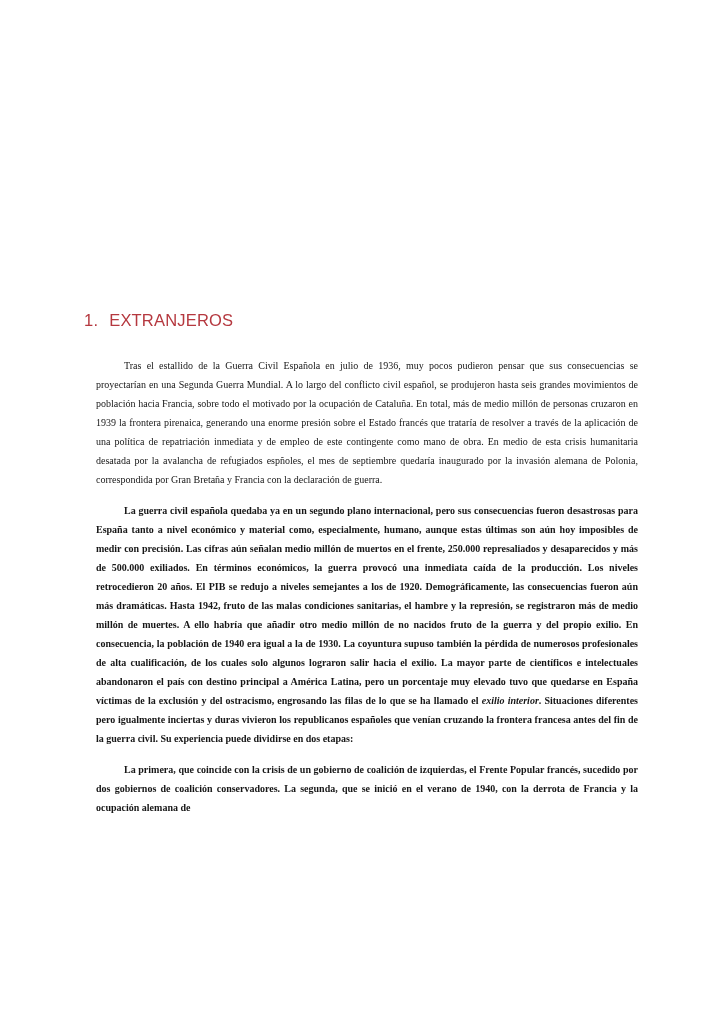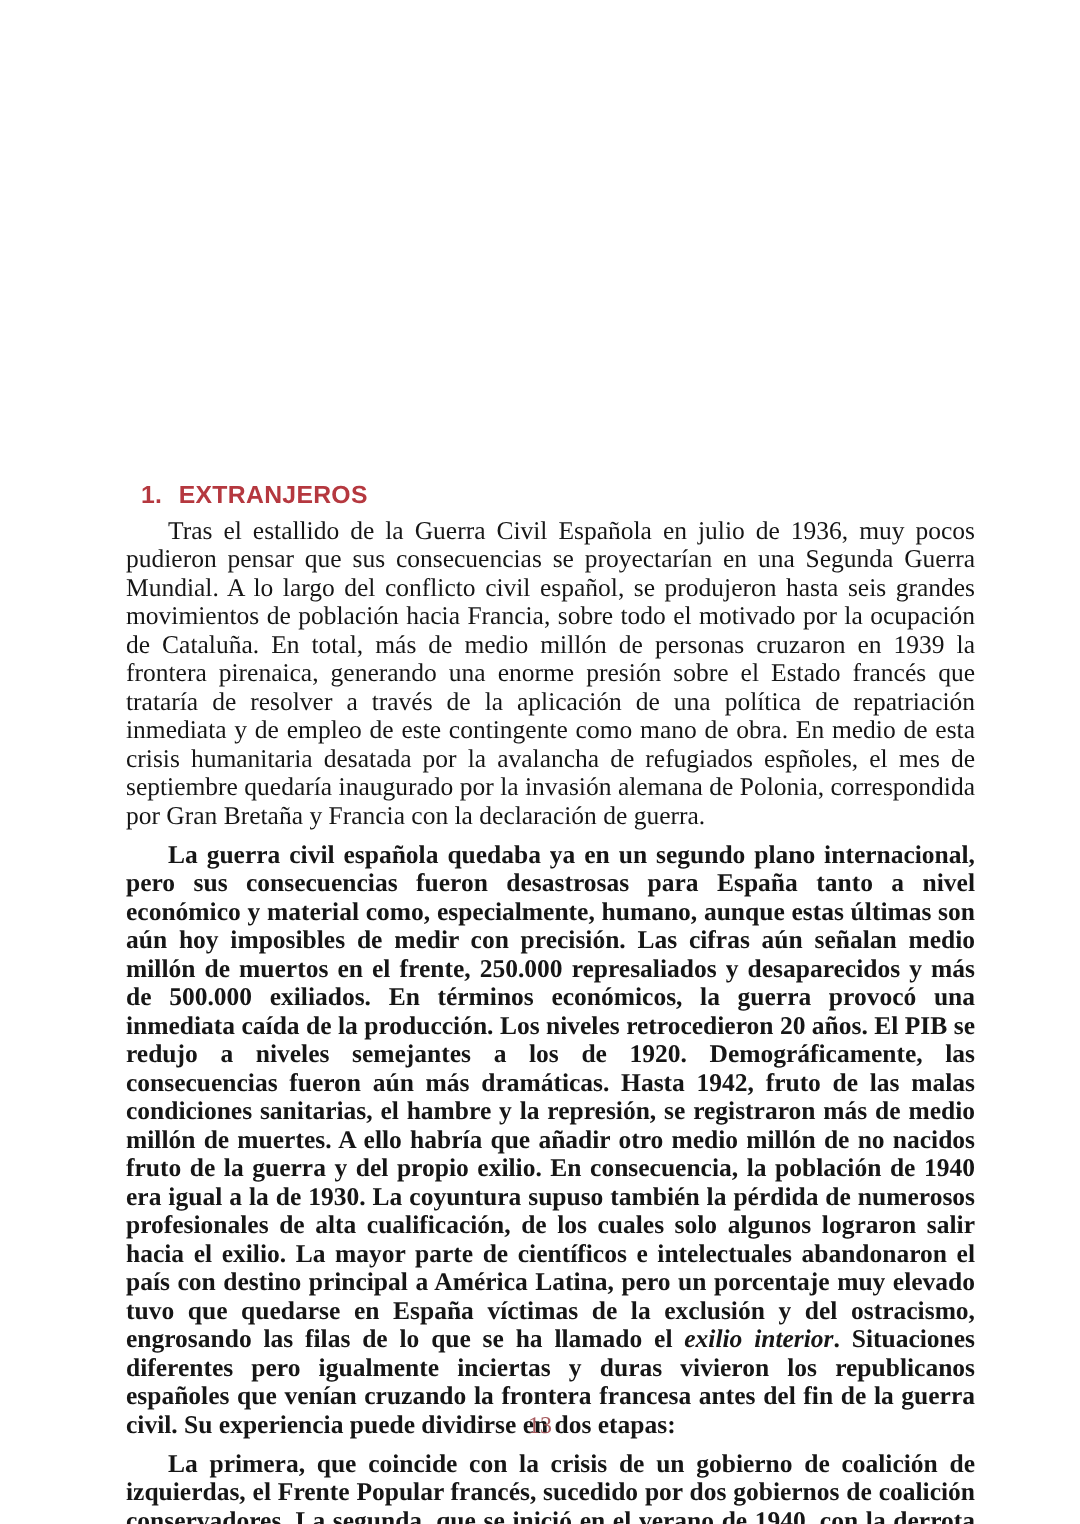--- a/index.html
+++ b/index.html
@@ -15,42 +15,42 @@
     width:720px;
     height:1016px;
     background:var(--page-bg);
     overflow:hidden;
     font-family:"Liberation Serif", serif;
   }
   .heading{
     position:absolute;
     left:84px;
     top:310px;
-    margin:10px;
+    margin:0;
     font-family:"Liberation Sans", sans-serif;
-    font-weight:700;
+    font-weight:400;
     font-size:16.5px;
     line-height:20px;
     letter-spacing:0.2px;
     color:var(--heading-color);
     white-space:nowrap;
   }
   .heading .section-number{
     margin-right:11px;
   }
   .body-text{
     position:absolute;
     left:84px;
     top:344px;
     width:566px;
     color:var(--body-color);
   }
   .body-text p{
-    margin:0;
-    font-size:17px;
+    margin:12px;
+    font-size:10px;
     line-height:19px;
     text-align:justify;
     text-indent:28px;
     hyphens:auto;
     -webkit-hyphens:auto;
   }
   .body-text p + p{
     margin-top:7px;
     font-weight:bold;
   }
@@ -78,15 +78,14 @@
   <h2 class="heading">
     <span class="section-number">1.</span><span>EXTRANJEROS</span>
   </h2>
 
   <div class="body-text">
     <p><span>Tras el estallido de la Guerra Civil Española en julio de 1936, muy pocos pudieron pensar que sus consecuencias se proyectarían en una Segunda Guerra Mundial. A lo largo del conflicto civil español, se produjeron hasta seis grandes movimientos de población hacia Francia, sobre todo el motivado por la ocupación de Cataluña. En total, más de medio millón de personas cruzaron en 1939 la frontera pirenaica, generando una enorme presión sobre el Estado francés que trataría de resolver a través de la aplicación de una política de repatriación inmediata y de empleo de este contingente como mano de obra. En medio de esta crisis humanitaria desatada por la avalancha de refugiados espñoles, el mes de septiembre quedaría inaugurado por la invasión alemana de Polonia, correspondida por Gran Bretaña y Francia con la declaración de guerra.</span></p>
     <p><span>La guerra civil española quedaba ya en un segundo plano internacional, pero sus consecuencias fueron desastrosas para España tanto a nivel económico y material como, especialmente, humano, aunque estas últimas son aún hoy imposibles de medir con precisión. Las cifras aún señalan medio millón de muertos en el frente, 250.000 represaliados y desaparecidos y más de 500.000 exiliados. En términos económicos, la guerra provocó una inmediata caída de la producción. Los niveles retrocedieron 20 años. El PIB se redujo a niveles semejantes a los de 1920. Demográficamente, las consecuencias fueron aún más dramáticas. Hasta 1942, fruto de las malas condiciones sanitarias, el hambre y la represión, se registraron más de medio millón de muertes. A ello habría que añadir otro medio millón de no nacidos fruto de la guerra y del propio exilio. En consecuencia, la población de 1940 era igual a la de 1930. La coyuntura supuso también la pérdida de numerosos profesionales de alta cualificación, de los cuales solo algunos lograron salir hacia el exilio. La mayor parte de científicos e intelectuales abandonaron el país con destino principal a América Latina, pero un porcentaje muy elevado tuvo que quedarse en España víctimas de la exclusión y del ostracismo, engrosando las filas de lo que se ha llamado el </span><em>exilio interior</em><span>. Situaciones diferentes pero igualmente inciertas y duras vivieron los republicanos españoles que venían cruzando la frontera francesa antes del fin de la guerra civil. Su experiencia puede dividirse en dos etapas:</span></p>
     <p><span>La primera, que coincide con la crisis de un gobierno de coalición de izquierdas, el Frente Popular francés, sucedido por dos gobiernos de coalición conservadores. La segunda, que se inició en el verano de 1940, con la derrota de Francia y la ocupación alemana de</span></p>
   </div>
 
-  <div class="page-number">13</div>
 
 </div>
 
 </body></html>

